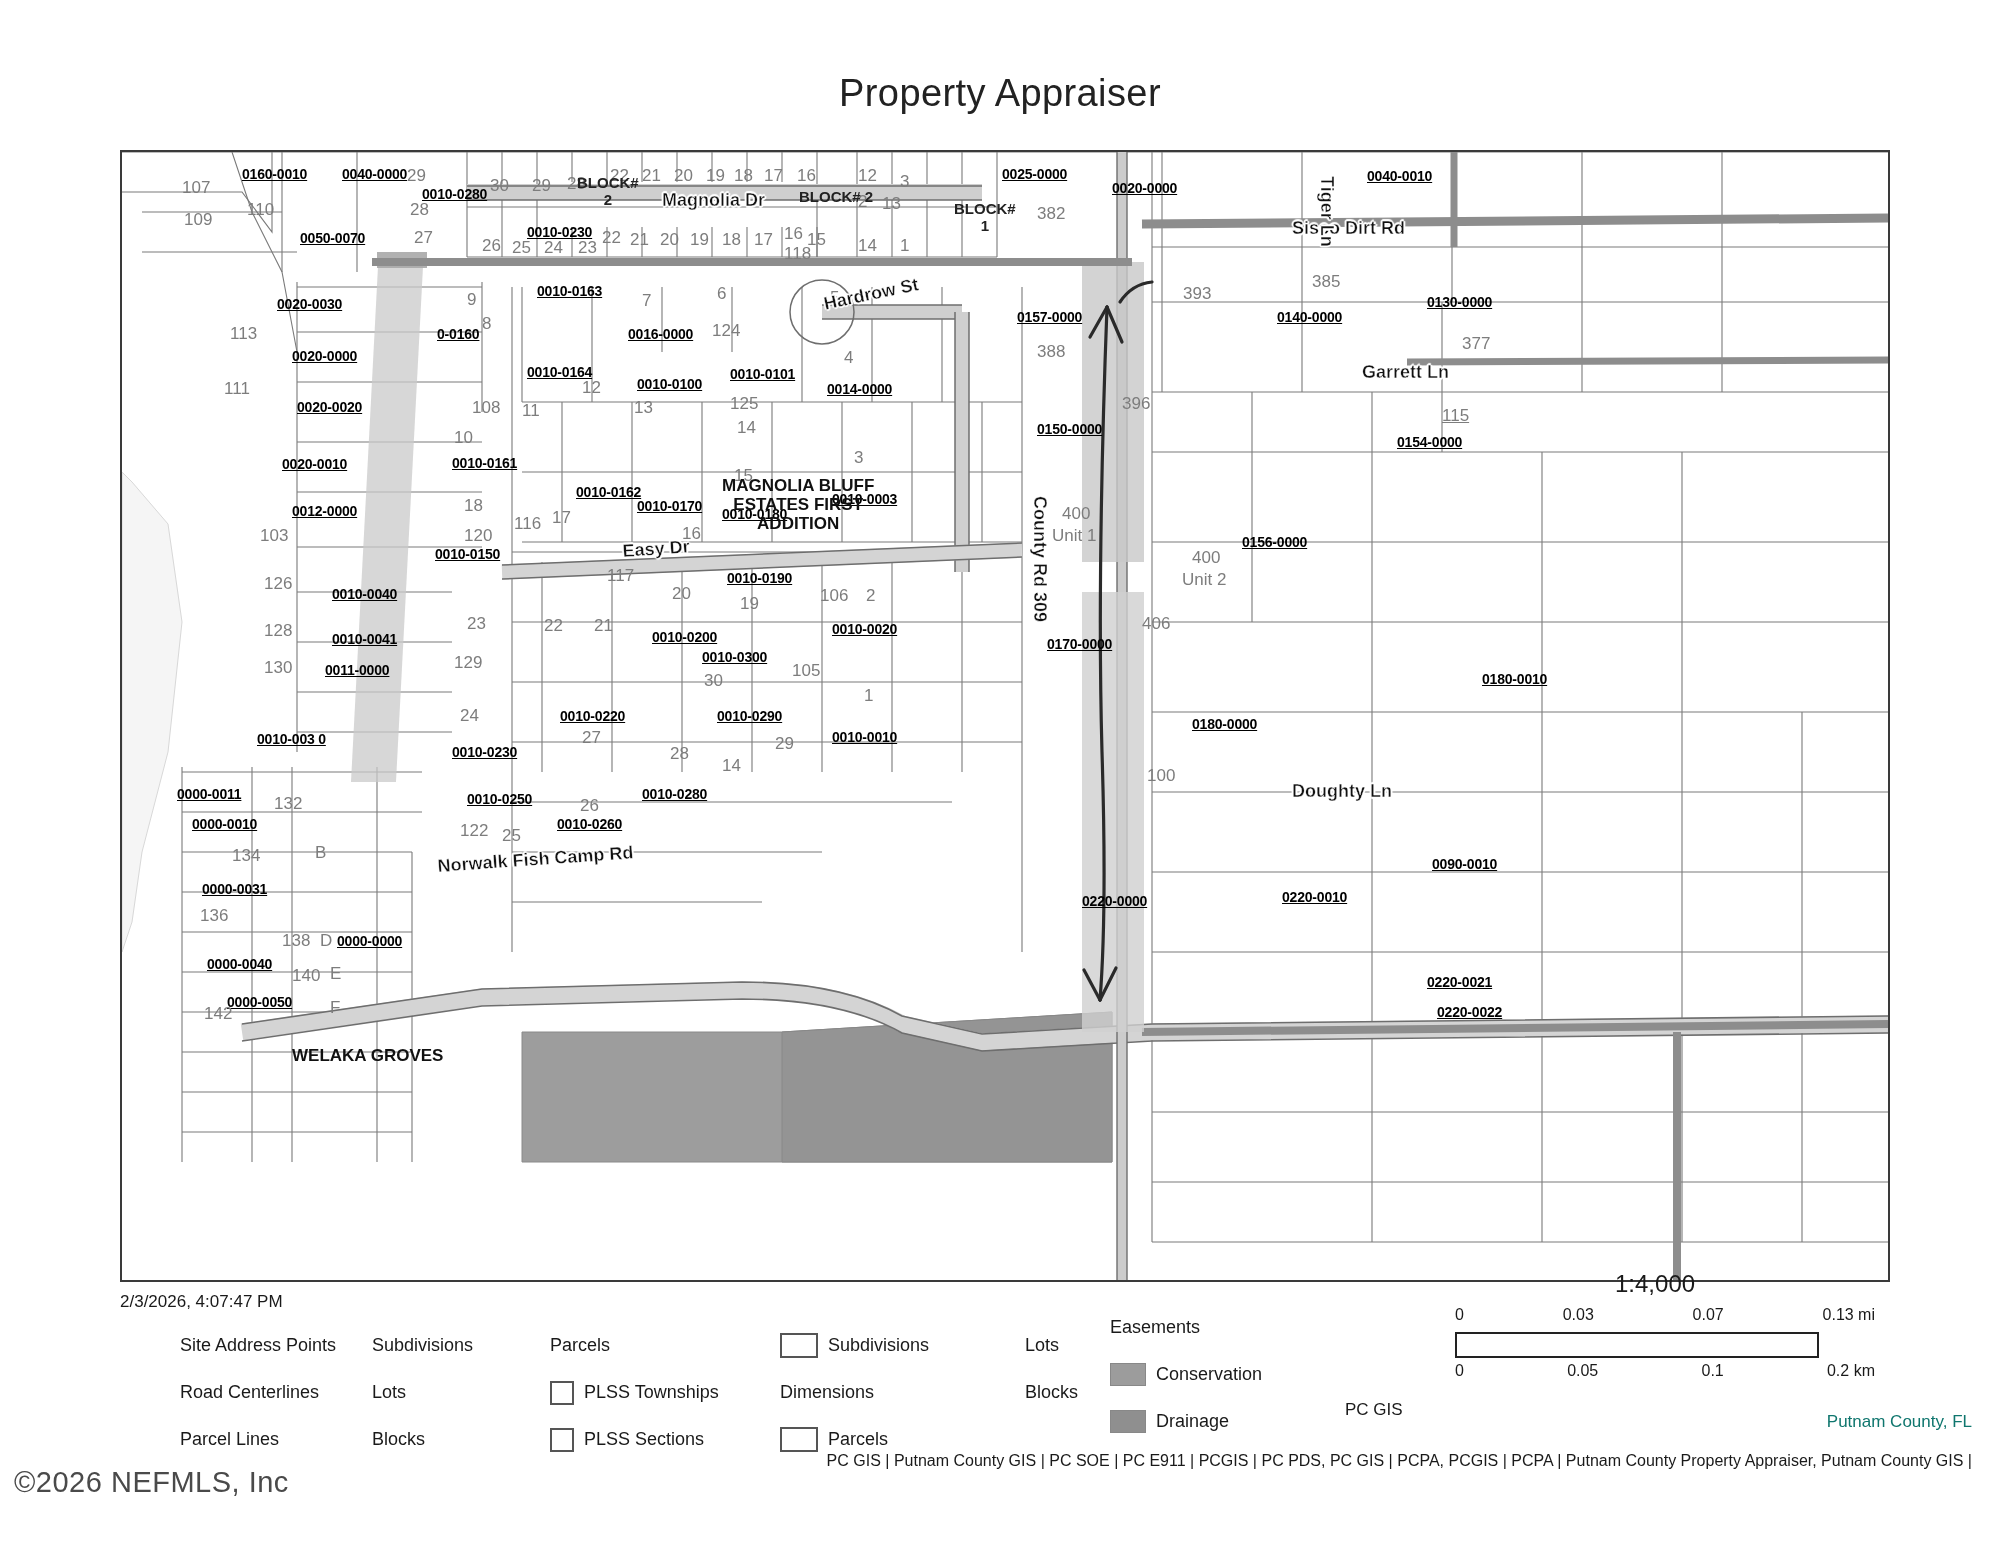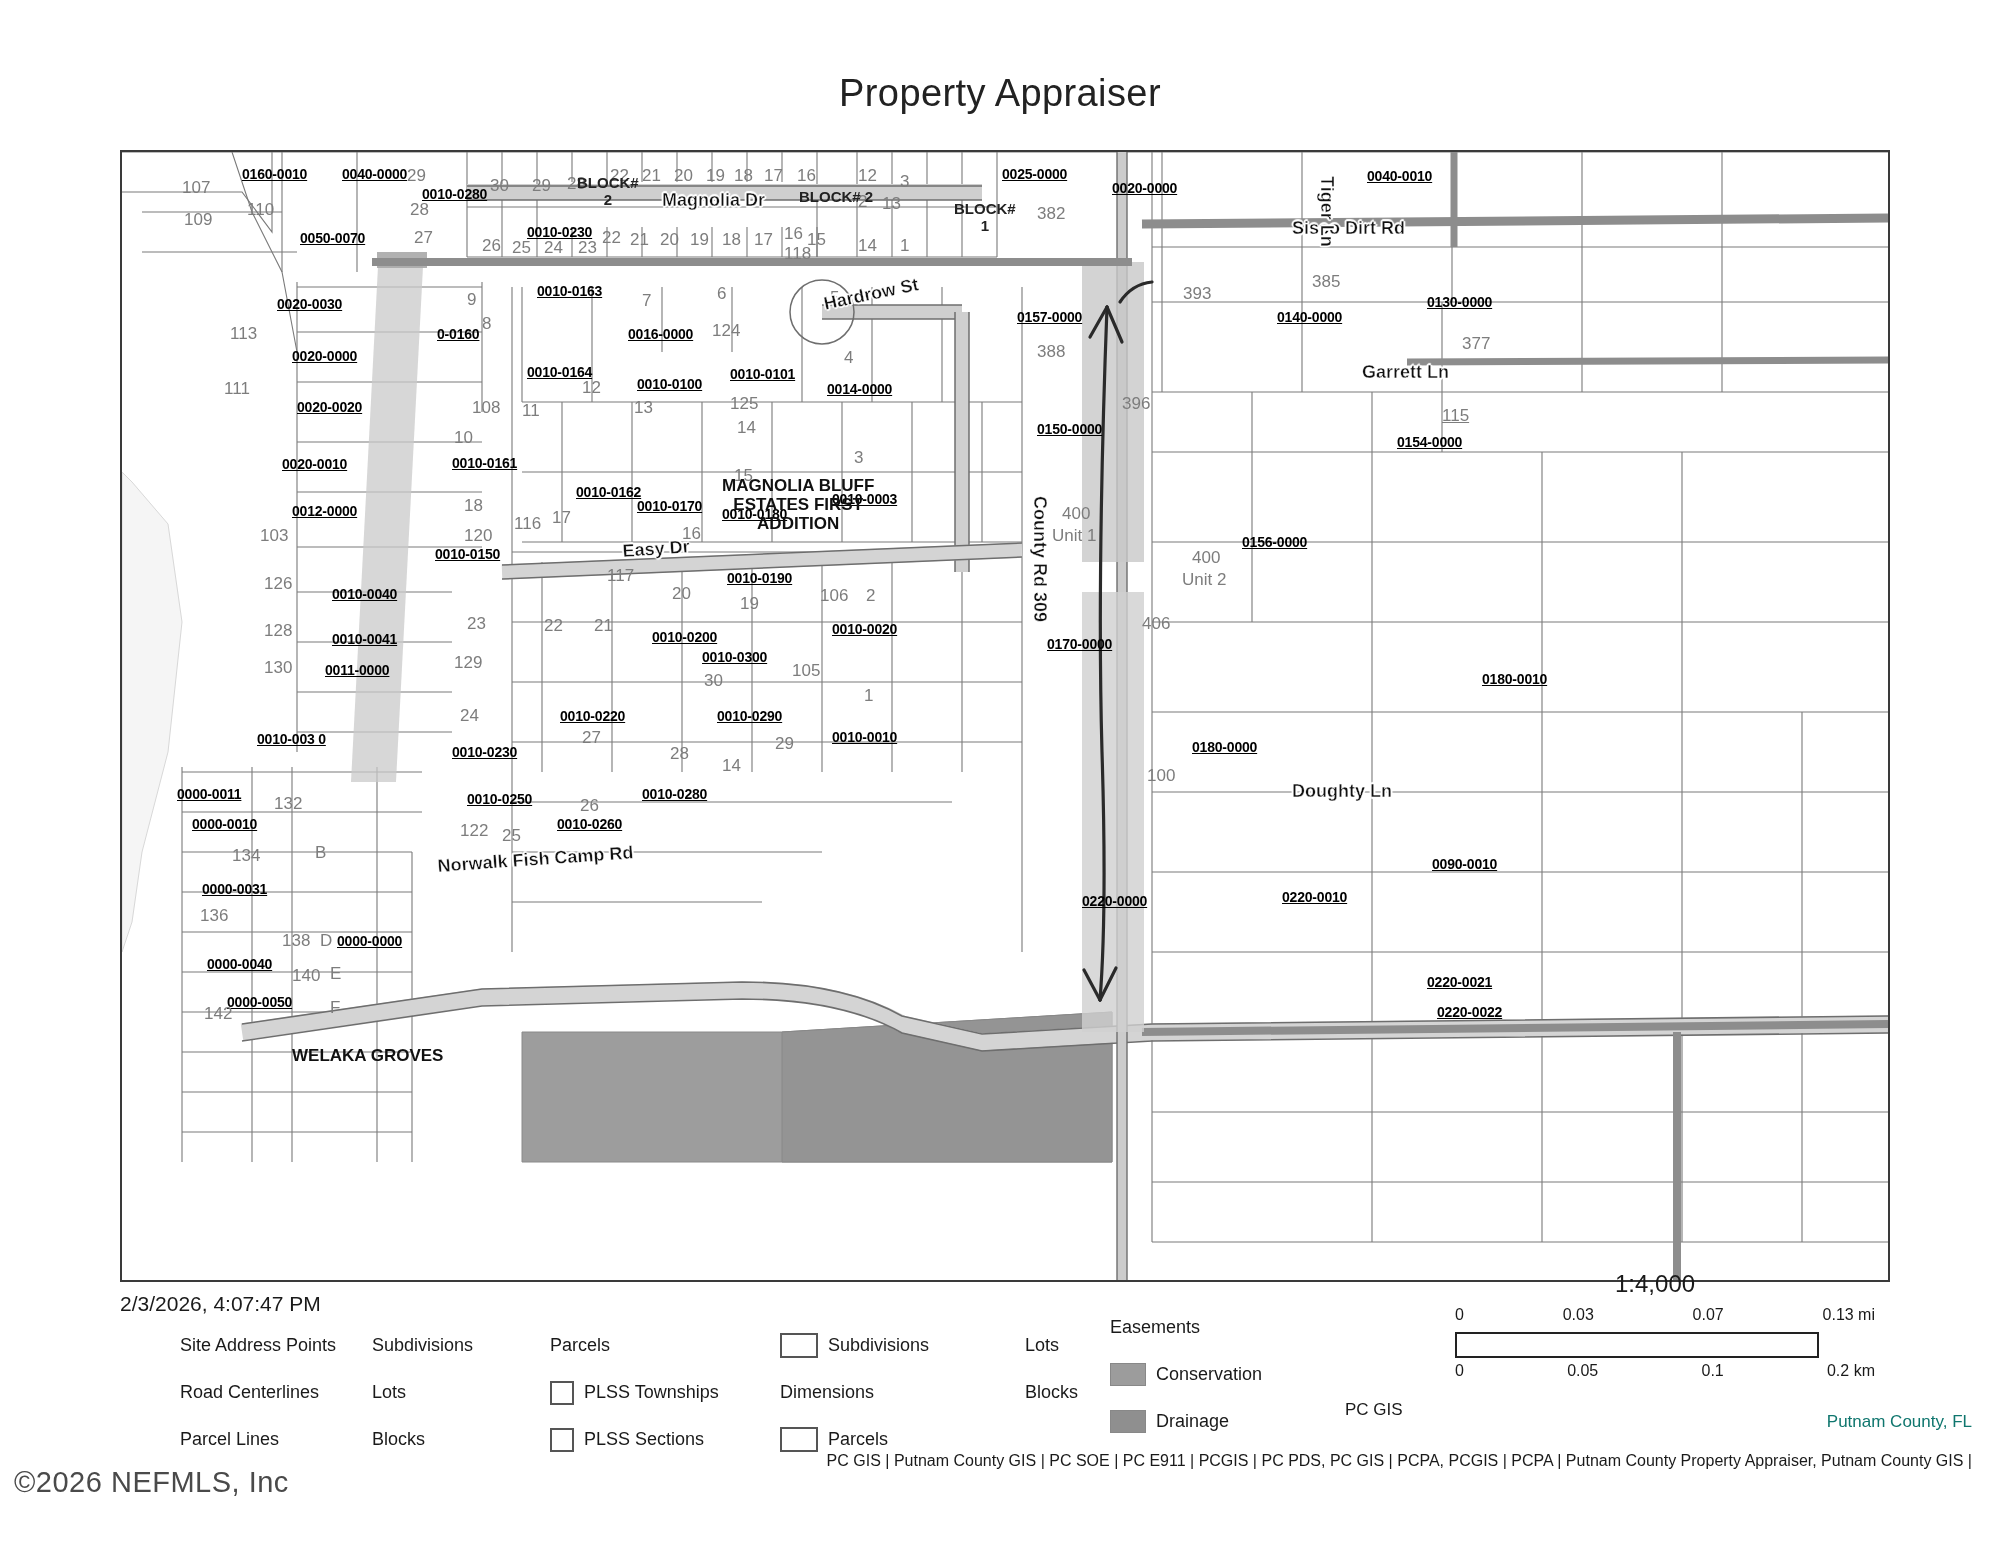--- a/index.html
+++ b/index.html
@@ -96,21 +96,21 @@
     text-align: center;
     line-height: 1.15;
     white-space: pre-line;
   }
 
   
   #timestamp {
     position: absolute;
     left: 120px;
     top: 1292px;
-    font-size: 21px;
+    font-size: 17px;
     color: #1a1a1a;
   }
   #copyright {
     position: absolute;
     left: 14px;
     top: 1466px;
     font-size: 29px;
     font-weight: 400;
     color: #4a4a4a;
     letter-spacing: 0.5px;
@@ -376,21 +376,21 @@
       <div class="lbl pid" style="left: 990px; top: 28px;">0020-0000</div>
       <div class="lbl pid" style="left: 1245px; top: 16px;">0040-0010</div>
       <div class="lbl pid" style="left: 895px; top: 157px;">0157-0000</div>
       <div class="lbl pid" style="left: 1155px; top: 157px;">0140-0000</div>
       <div class="lbl pid" style="left: 1305px; top: 142px;">0130-0000</div>
       <div class="lbl pid" style="left: 915px; top: 269px;">0150-0000</div>
       <div class="lbl pid" style="left: 1275px; top: 282px;">0154-0000</div>
       <div class="lbl pid" style="left: 1120px; top: 382px;">0156-0000</div>
       <div class="lbl pid" style="left: 925px; top: 484px;">0170-0000</div>
       <div class="lbl pid" style="left: 1360px; top: 519px;">0180-0010</div>
-      <div class="lbl pid" style="left: 1070px; top: 587px;">0180-0000</div>
+      <div class="lbl pid" style="left: 1070px; top: 564px;">0180-0000</div>
       <div class="lbl pid" style="left: 1310px; top: 704px;">0090-0010</div>
       <div class="lbl pid" style="left: 960px; top: 741px;">0220-0000</div>
       <div class="lbl pid" style="left: 1160px; top: 737px;">0220-0010</div>
       <div class="lbl pid" style="left: 1305px; top: 822px;">0220-0021</div>
       <div class="lbl pid" style="left: 1315px; top: 852px;">0220-0022</div>
       <div class="lbl lotno" style="left: 60px; top: 26px;">107</div>
       <div class="lbl lotno" style="left: 62px; top: 58px;">109</div>
       <div class="lbl lotno" style="left: 125px; top: 48px;">110</div>
       <div class="lbl lotno" style="left: 108px; top: 172px;">113</div>
       <div class="lbl lotno" style="left: 102px; top: 227px;">111</div>

